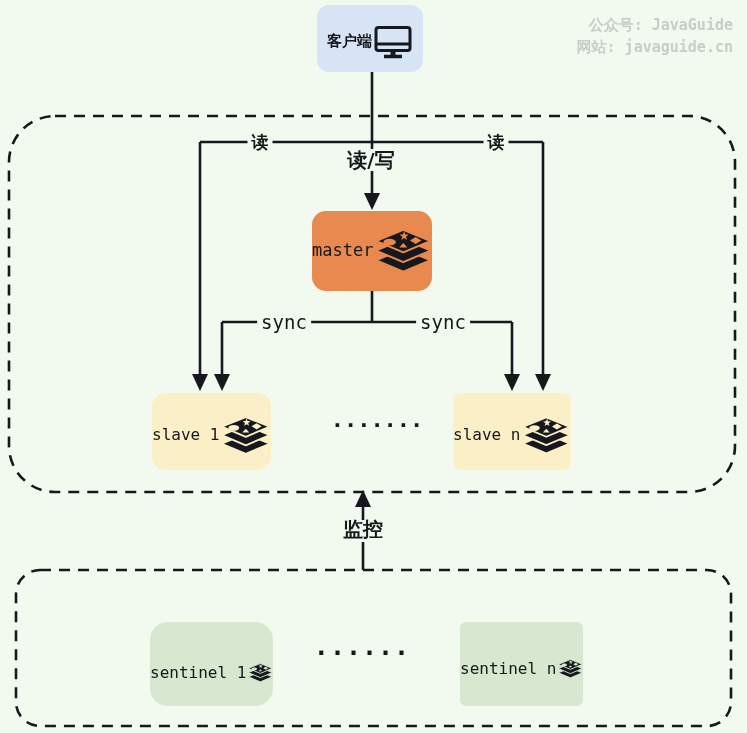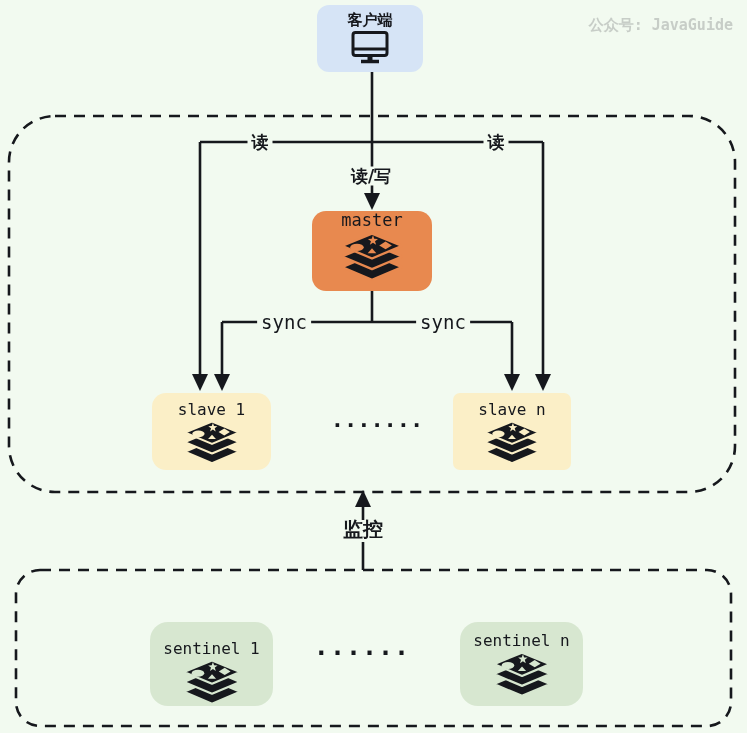--- a/index.html
+++ b/index.html
@@ -6,21 +6,21 @@
   body{
     width:747px;height:733px;
     background:var(--page-bg,#F2FAF0);
     font-family:"DejaVu Sans",sans-serif;
     overflow:hidden;
   }
   .canvas{position:relative;width:747px;height:733px;}
   .connectors{position:absolute;left:0;top:0;z-index:1;}
   .node{
     position:absolute;z-index:2;
-    display:flex;flex-direction:column;align-items:center;justify-content:flex-start;
+    display:flex;align-items:center;justify-content:center;
     background:var(--node-bg,#eee);
     border-radius:14px;
     box-sizing:border-box;
   }
   .node .node-label{
     font-family:"DejaVu Sans Mono",monospace;
     color:#16181D;
     line-height:1.15;
     white-space:nowrap;
   }
@@ -47,21 +47,21 @@
   .client .node-label{font-family:"DejaVu Sans",sans-serif;font-weight:600;font-size:15px;}
   
   .master{left:312px;top:211px;width:120px;height:80px;gap:2px;}
   .master .node-label{font-size:17px;}
   
   .slave1{left:152px;top:393px;width:119px;height:77px;padding-top:8px;gap:2px;}
   .slaven{left:453px;top:393px;width:118px;height:77px;padding-top:8px;gap:2px;border-radius:7px;}
   .slave1 .node-label,.slaven .node-label{font-size:16px;}
   
   .sentinel1{left:150px;top:622px;width:123px;height:84px;border-radius:18px;padding-top:18px;gap:2px;}
-  .sentineln{left:460px;top:622px;width:123px;height:84px;border-radius:18px;padding-top:10px;gap:2px;}
+  .sentineln{left:460px;top:622px;width:123px;height:84px;border-radius:6px;padding-top:10px;gap:2px;}
   .sentinel1 .node-label,.sentineln .node-label{font-size:16px;}
   .ellipsis{
     position:absolute;z-index:2;transform:translate(-50%,-50%);
     font-family:"DejaVu Sans Mono",monospace;color:#16181D;line-height:1;
   }
   .slave-ellipsis{left:377px;top:426px;font-size:22px;font-weight:600;letter-spacing:0px;}
   .sentinel-ellipsis{left:362px;top:652px;font-size:25px;font-weight:700;letter-spacing:1px;}
 </style>
 </head>
 <body style="--page-bg: #F2FAF0;">
@@ -94,20 +94,21 @@
       <polygon points="192,374 208,374 200,391"></polygon>
       <polygon points="535,374 551,374 543,391"></polygon>
       <polygon points="214,374 230,374 222,391"></polygon>
       <polygon points="504,374 520,374 512,391"></polygon>
       <polygon points="355,507 371,507 363,490"></polygon>
     </g>
   </svg>
 
   <div class="watermark" style="color: rgb(199, 205, 199);">
     <div>公众号: JavaGuide</div>
+    <div>网站: javaguide.cn</div>
   </div>
 
   <div class="node client" style="--node-bg: #D6E4F6;">
     <span class="node-label">客户端</span>
     <svg width="40" height="34" viewBox="0 0 40 34">
       <rect x="3" y="2.5" width="34" height="23" rx="2.5" fill="none" stroke="#16181D" stroke-width="3"></rect>
       <line x1="3" y1="19" x2="37" y2="19" stroke="#16181D" stroke-width="3"></line>
       <rect x="17.5" y="25.5" width="5" height="4.5" fill="#16181D"></rect>
       <line x1="11" y1="31.5" x2="29" y2="31.5" stroke="#16181D" stroke-width="3.5"></line>
     </svg>
@@ -193,21 +194,21 @@
         <polygon points="33,2 34.3,5.7 38.2,5.8 35.1,8.2 36.2,11.9 33,9.7 29.8,11.9 30.9,8.2 27.8,5.8 31.7,5.7"></polygon>
         <ellipse cx="16.5" cy="14.5" rx="7" ry="3.8"></ellipse>
         <polygon points="46,8.5 52.5,12.5 46,16.5 39.5,12.5"></polygon>
         <polygon points="27.5,20.5 36.5,20.5 32,15.5"></polygon>
       </g>
     </svg>
   </div>
 
   <span class="edge-label cjk" style="left:260px;top:142px;font-size:17px;">读</span>
   <span class="edge-label cjk" style="left:496px;top:142px;font-size:17px;">读</span>
-  <span class="edge-label cjk" style="left:371px;top:176px;font-size:17px;">读/写</span>
+  <span class="edge-label cjk" style="left:371px;top:160px;font-size:20px;">读/写</span>
   <span class="edge-label mono" style="left:284px;top:322px;font-size:19px;">sync</span>
   <span class="edge-label mono" style="left:443px;top:322px;font-size:19px;">sync</span>
   <span class="edge-label cjk" style="left:363px;top:531px;font-size:20px;font-family:Liberation Mono, monospace;">监控</span>
 
   <span class="ellipsis slave-ellipsis">·······</span>
   <span class="ellipsis sentinel-ellipsis">······</span>
 
 </div>
 
 </body></html>

